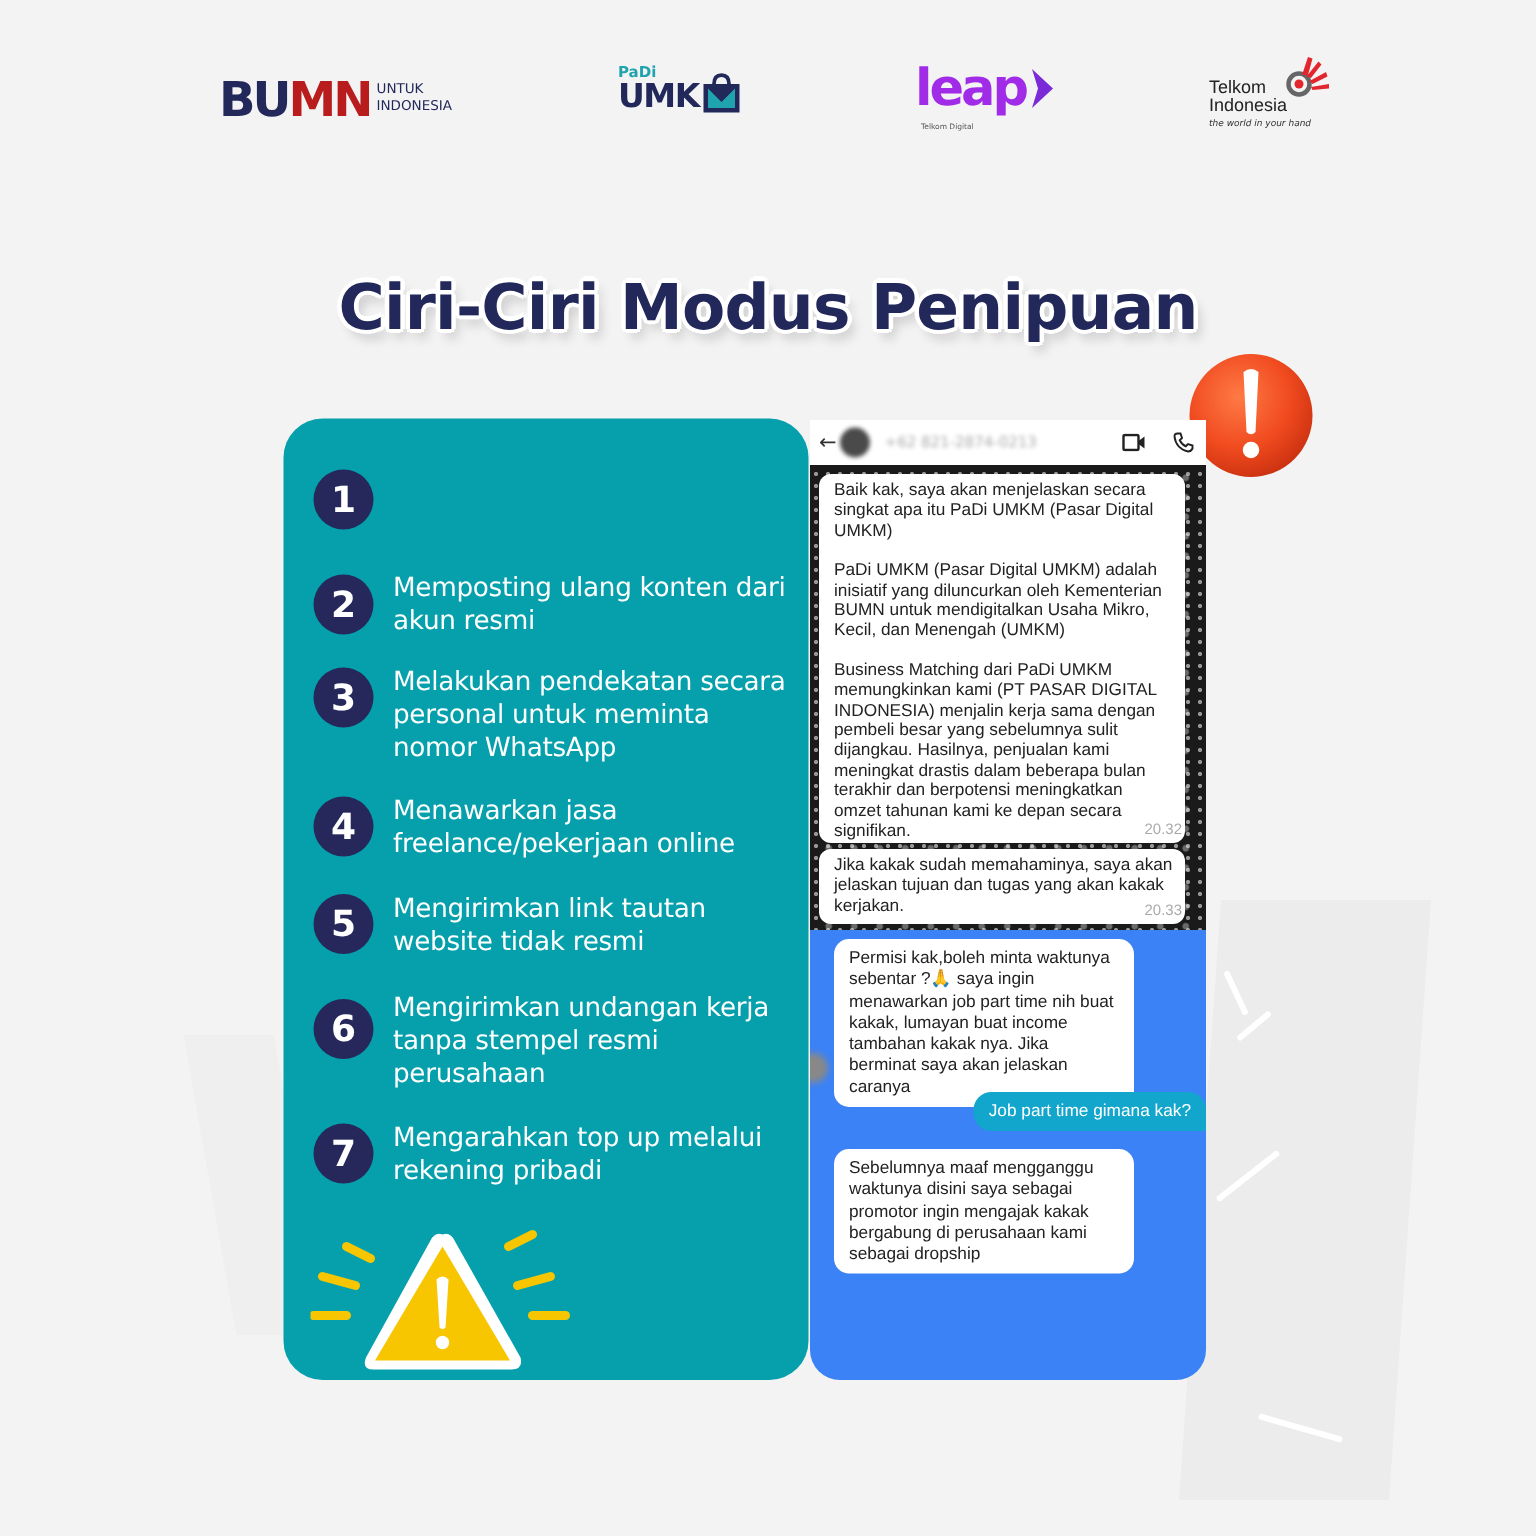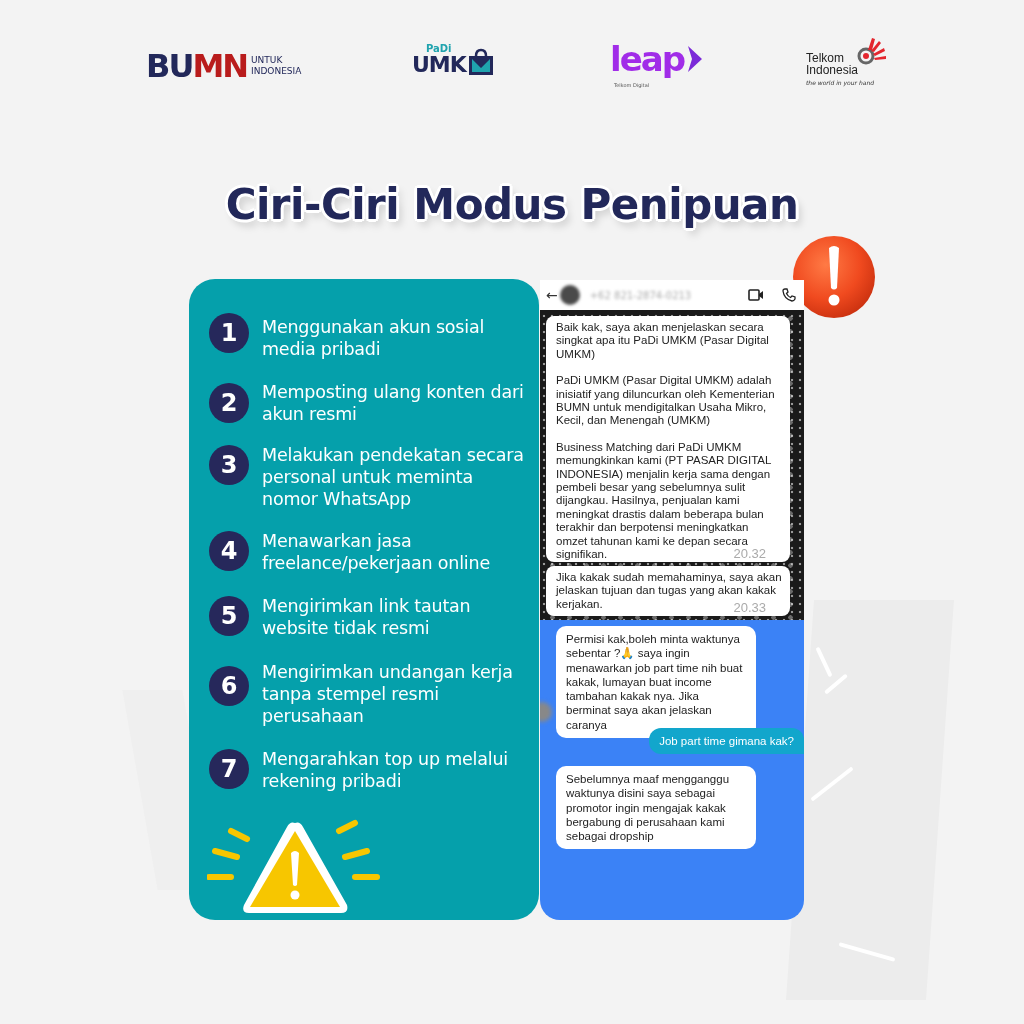--- a/index.html
+++ b/index.html
@@ -15,21 +15,21 @@
   
   .logos { position: absolute; top: 36px; left: 0; width: 1024px; height: 60px; }
   .logo { position: absolute; display: flex; align-items: center; }
   .logo-bumn { left: 146px; top: 14px; }
   .bumn-word { font-family: "DejaVu Sans", sans-serif; font-weight: 900; font-size: 32px; letter-spacing: -2px; line-height: 1; }
   .bumn-word .dark { color: #22285a; }
   .bumn-word .teal { color: #b91c1c; }
   .bumn-sub { margin-left: 4px; font-size: 9px; font-weight: 400; color: #22285a; line-height: 11px; }
   .logo-padi { left: 412px; top: 8px; }
   .padi-text { display: flex; flex-direction: column; line-height: 1; }
-  .padi-small { font-size: 10px; color: #1fa3ae; font-weight: 700; margin-left: 14px; }
+  .padi-small { font-size: 10px; color: #1fa3ae; font-weight: 700; }
   .padi-big { font-size: 22px; color: #22285a; font-weight: 900; letter-spacing: -1px; }
   .padi-bag { width: 28px; height: 28px; margin-left: 1px; margin-top: 4px; }
   .logo-leap { left: 610px; top: 6px; }
   .leap-word { font-size: 34px; font-weight: 700; color: #a12ce8; letter-spacing: -2px; line-height: 1; }
   .leap-sub { position: absolute; left: 4px; top: 40px; font-size: 5px; color: #555; white-space: nowrap; }
   .leap-chev { width: 18px; height: 30px; margin-left: 2px; }
   .logo-telkom { left: 806px; top: 0px; }
   .telkom-text { display: flex; flex-direction: column; line-height: 1; }
   .telkom-line { font-size: 12px; color: #222; font-family: "Liberation Sans", sans-serif; }
   .telkom-tag { font-size: 6px; font-style: italic; color: #333; margin-top: 4px; }
@@ -85,21 +85,21 @@
   .avatar-blur { width: 20px; height: 20px; border-radius: 50%; background: #4a4a4a; filter: blur(1.5px); margin-left: 2px; }
   .phone-blur { margin-left: 10px; font-size: 10px; color: #aaa; filter: blur(1.4px); }
   .hdr-icons { margin-left: auto; margin-right: 8px; display: flex; gap: 18px; align-items: center; }
   .bubble {
     position: absolute; background: #fff; border-radius: 8px; color: #222;
     font-family: "Liberation Sans", sans-serif; font-size: 11.5px; line-height: 13.4px;
     padding: 5px 8px 5px 10px;
   }
   .bubble p { margin: 0; }
   .bubble .gap { height: 13px; }
-  .ts { position: absolute; right: 24px; bottom: 2px; font-size: 13px; color: #aaa; }
+  .ts { position: absolute; right: 2px; bottom: 2px; font-size: 10px; color: #aaa; }
   .chat-bottom {
     position: absolute; left: 0; top: 340px; width: 264px; height: 300px; background: #3b82f6;
   }
   .chat-bottom .b {
     position: absolute; background: #fff; border-radius: 10px;
     font-family: "Liberation Sans", sans-serif; font-size: 11.5px; line-height: 14.3px; color: #222;
     padding: 6px 10px;
   }
   .sent {
     position: absolute; right: 0; background: #12a6cc; color: #fff; border-radius: 12px 12px 0 12px;
@@ -172,21 +172,20 @@
     </radialGradient>
   </defs>
   <circle cx="43" cy="43" r="41" fill="url(#rg)"></circle>
   <path d="M38 14 Q43 10 48 14 L46 54 Q43 57 40 54 Z" fill="#fff"></path>
   <circle cx="43" cy="66" r="5.5" fill="#fff"></circle>
 </svg>
 
 <div class="panel">
   <div class="item" style="top:34px;">
     <div class="num">1</div>
-    <div class="item-text" style="margin-top:3px;">Menggunakan akun sosial media pribadi</div>
   </div>
   <div class="item" style="top:104px;">
     <div class="num">2</div>
     <div class="item-text" style="margin-top:-2px;">Memposting ulang konten dari akun resmi</div>
   </div>
   <div class="item" style="top:166px;">
     <div class="num">3</div>
     <div class="item-text" style="margin-top:-1px;">Melakukan pendekatan secara personal untuk meminta nomor WhatsApp</div>
   </div>
   <div class="item" style="top:252px;">

